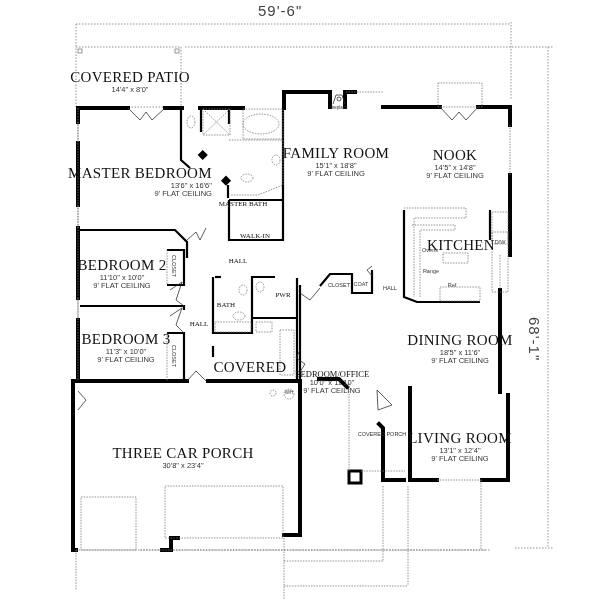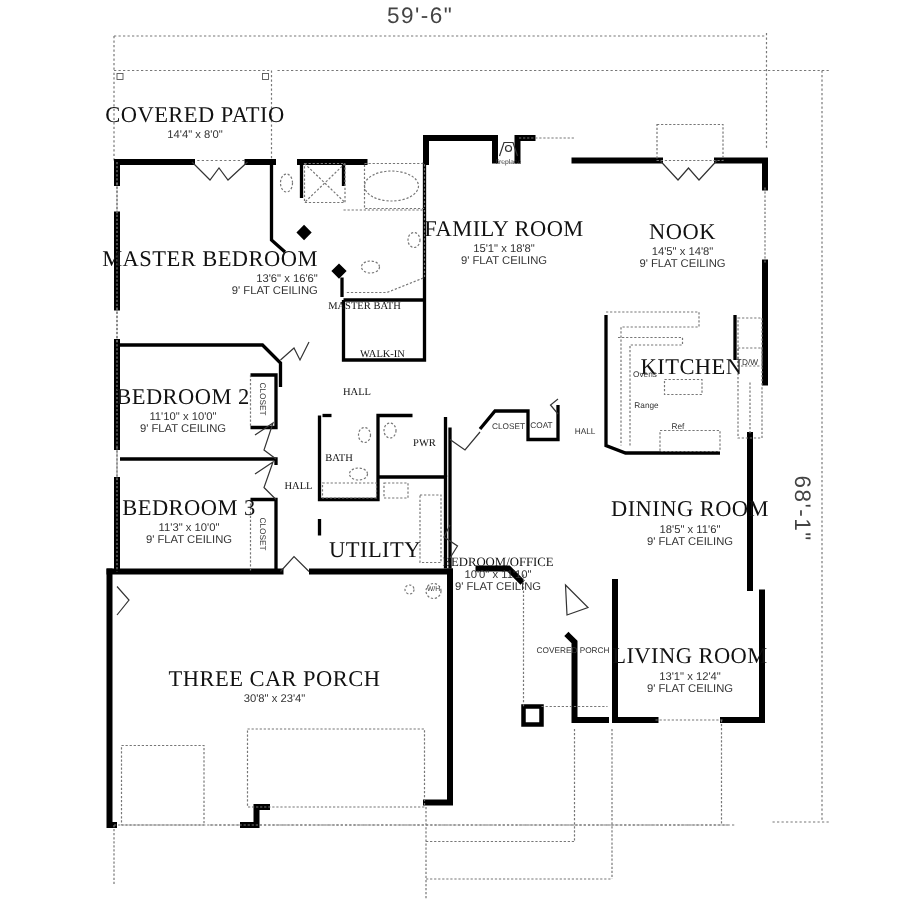--- a/index.html
+++ b/index.html
@@ -233,21 +233,21 @@
 
 <div class="lbl small" style="left:226px; top:302px;text-align:center;">
   <span>BATH</span>
 </div>
 
 <div class="lbl small" style="left:283px; top:292px;">
   <span>PWR</span>
 </div>
 
 <div class="lbl rname" style="left:250px; top:360px;">
-  <span>UTILITY</span>
+  <span>COVERED</span>
 </div>
 
 <div class="lbl" style="left:332px; top:323px;margin-top:47px;">
   <div class="small" style="font-size:8.5px;">BEDROOM/OFFICE</div>
   <div class="rdim">10'0" x 11'10"</div>
   <div class="rceil">9' FLAT CEILING</div>
 </div>
 
 <div class="lbl" style="left:460px; top:333px;">
   <div class="rname">DINING ROOM</div>

